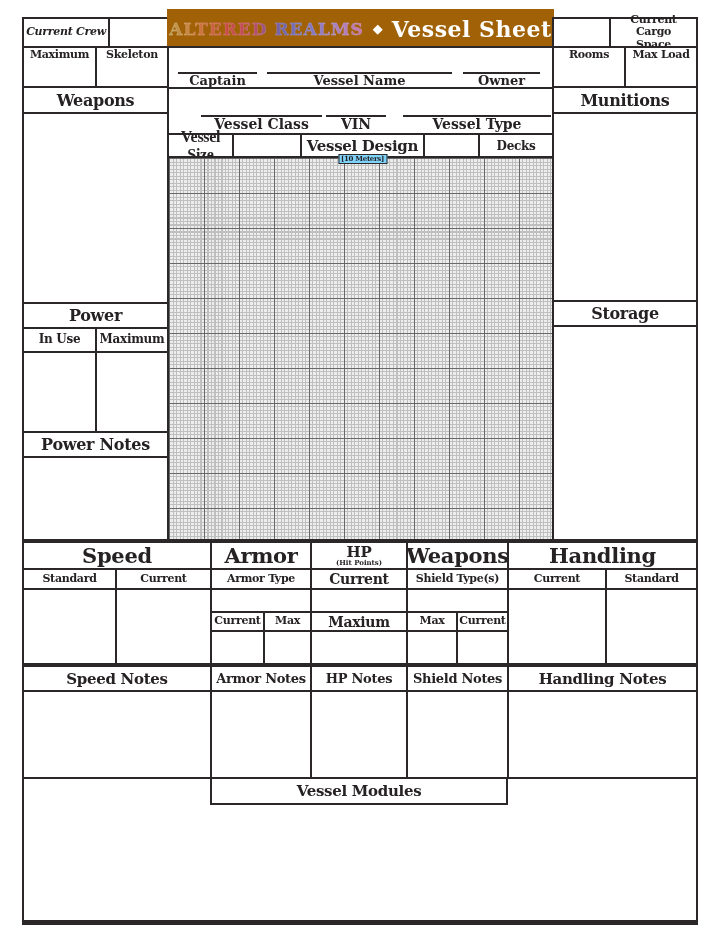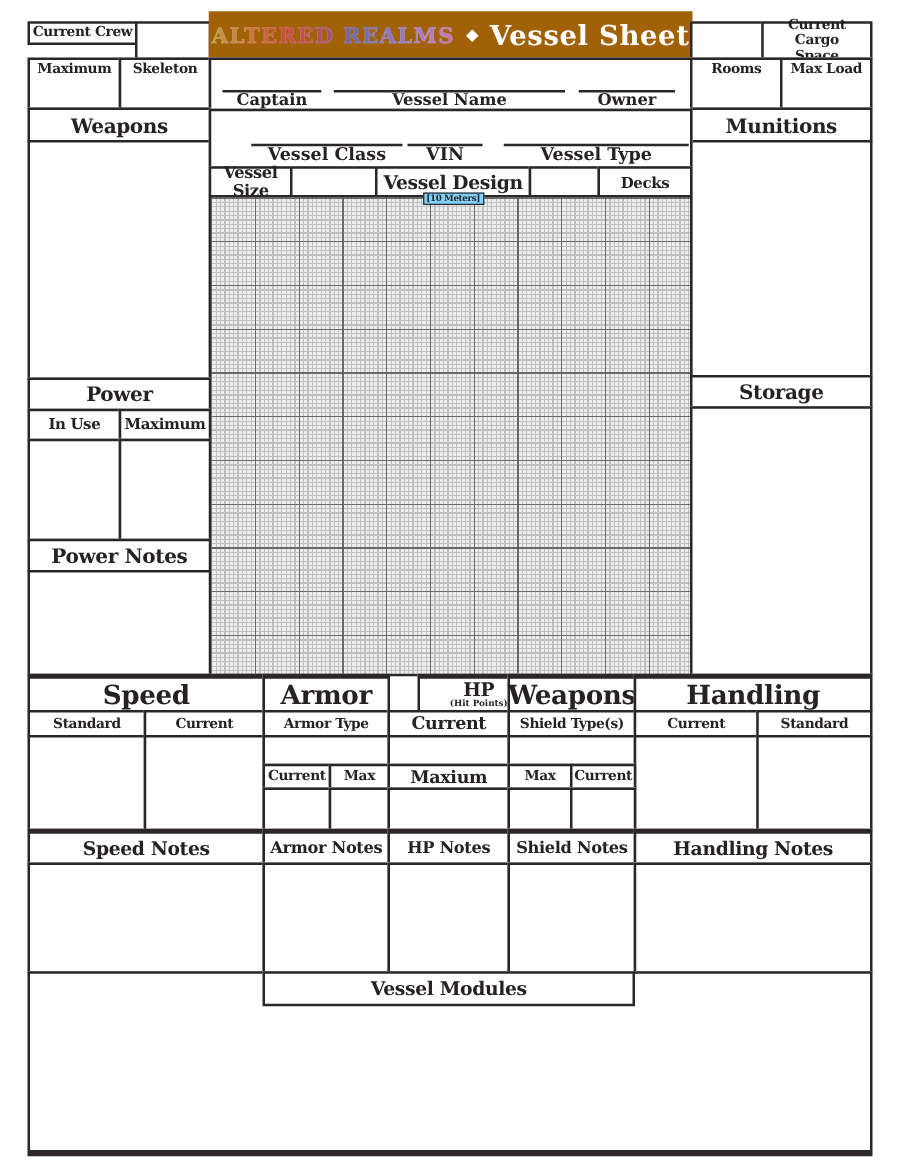--- a/index.html
+++ b/index.html
@@ -27,28 +27,28 @@
       repeating-linear-gradient(to right, rgba(95,95,95,0.9) 0 1px, transparent 1px 35px),
       repeating-linear-gradient(to bottom, rgba(95,95,95,0.9) 0 1px, transparent 1px 35px),
       repeating-linear-gradient(to right, #bfbfbf 0 1px, transparent 1px 3.5px),
       repeating-linear-gradient(to bottom, #bfbfbf 0 1px, transparent 1px 3.5px);}
   .thick-top{border-top:4px solid #2b2728;}
   .thick-bottom{border-bottom:5px solid #2b2728;}
   .scale-tag{position:absolute;left:50%;transform:translateX(-50%);bottom:-8px;
     font-size:7px;font-weight:bold;background:#7dd3fc;border:1px solid #2b2728;
     padding:0 2px;line-height:1.1;white-space:nowrap;z-index:5;}
   .hp-sub{font-size:7px;font-weight:bold;line-height:1;margin-top:-1px;}
-  .stack{display:flex;flex-direction:column;align-items:center;justify-content:center;margin-left:24px;}
+  .stack{display:flex;flex-direction:column;align-items:center;justify-content:center;}
 </style>
 </head>
 <body>
 
 <div class="sheet">
 
-  <div class="box c lbl-sm b" style="left:22px;top:17px;width:88px;height:19px;">
+  <div class="box c lbl-sm b" style="left:22px;top:17px;width:88px;height:31px;font-style:italic;">
     <span>Current Crew</span>
   </div>
   <div class="box" style="left:108px;top:17px;width:61px;height:31px;"></div>
 
   <div class="bar" style="left:167px;top:9px;width:387px;height:39px;">
     <span class="logo">ALTERED REALMS</span>
     <span class="diamond">◆</span>
     <span class="title">Vessel Sheet</span>
   </div>
 
@@ -92,21 +92,21 @@
 
   <div class="box" style="left:167px;top:87px;width:387px;height:48px;">
     <div class="ufield" style="left:32px;top:26px;width:121px;"></div>
     <div class="ulabel" style="left:32px;top:27px;width:121px;font-size:14px;">Vessel Class</div>
     <div class="ufield" style="left:157px;top:26px;width:60px;"></div>
     <div class="ulabel" style="left:157px;top:27px;width:60px;font-size:14px;">VIN</div>
     <div class="ufield" style="left:234px;top:26px;width:148px;"></div>
     <div class="ulabel" style="left:234px;top:27px;width:148px;font-size:14px;">Vessel Type</div>
   </div>
 
-  <div class="box c b" style="left:167px;top:133px;width:67px;height:25px;font-size:13px;">
+  <div class="box c b" style="left:167px;top:133px;width:67px;height:25px;font-size:16px;font-family:Liberation Serif, serif;">
     <span>Vessel Size</span>
   </div>
   <div class="box" style="left:232px;top:133px;width:70px;height:25px;"></div>
   <div class="box c b" style="left:300px;top:133px;width:125px;height:25px;font-size:15px;overflow:visible;">
     <span>Vessel Design</span>
     <span class="scale-tag">[10 Meters]</span>
   </div>
   <div class="box" style="left:423px;top:133px;width:57px;height:25px;"></div>
   <div class="box c b" style="left:478px;top:133px;width:76px;height:25px;font-size:12px;">
     <span>Decks</span>

